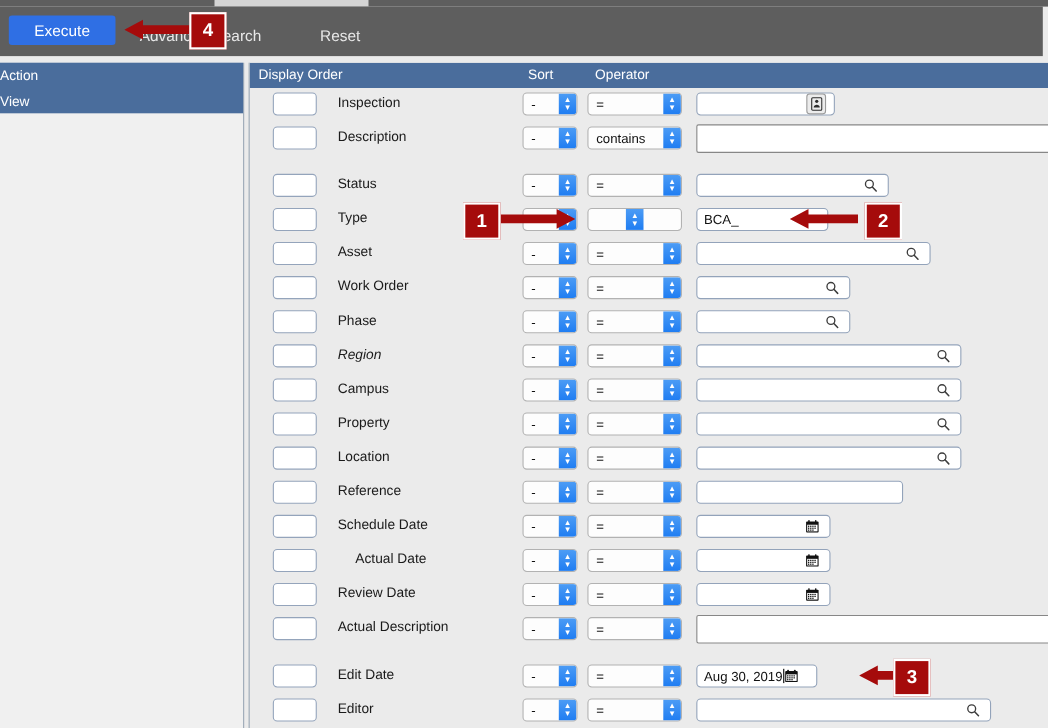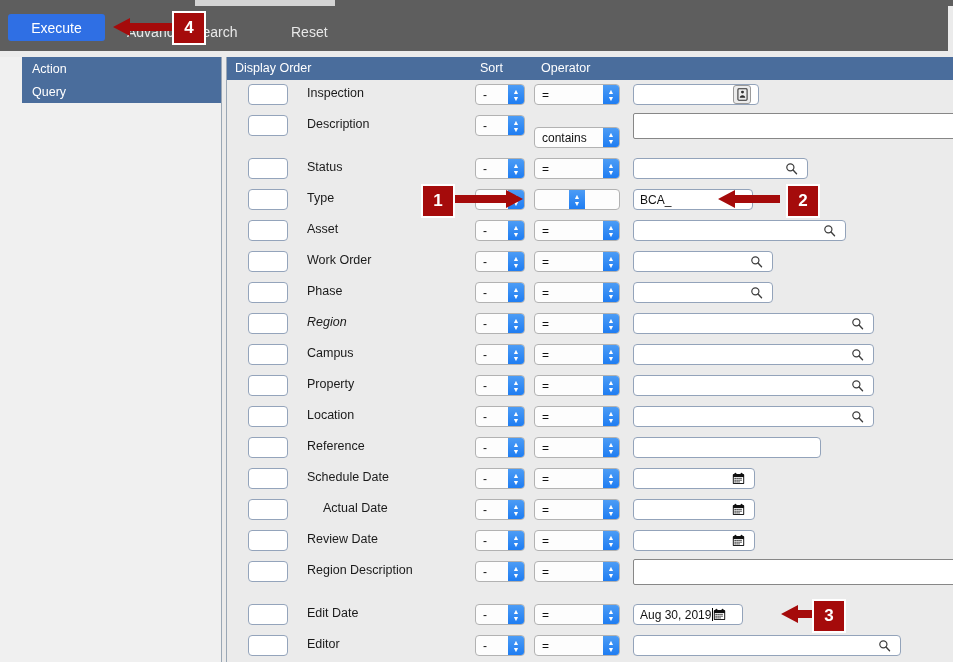--- a/index.html
+++ b/index.html
@@ -48,21 +48,21 @@
   
   .leftpane {
     position: absolute; left: 0px; top: 57px; width: 222px; height: 605px;
     background: #f0f0f0;
     border-right: 1px solid #9aa7b5;
     box-sizing: border-box;
   }
   .pane-head {
     height: 23px; background: #4a6d9c; color: #ffffff;
     font-size: 12.5px; display: flex; align-items: center;
-    padding-left: 10px; box-sizing: border-box; margin-left: 22px;
+    padding-left: 0; box-sizing: border-box;
   }
   .pane-body { background: #f0f0f0; }
   .pane-link {
     font-size: 12.5px; color: #1a3d7c; text-decoration: underline;
     padding: 9px 0 10px 12px; cursor: pointer; display: block;
   }
 
   
   .rightpane {
     position: absolute; left: 226px; top: 57px; width: 727px; height: 605px;
@@ -175,21 +175,21 @@
   </div>
 
   <div class="toolbar">
     <button class="btn-execute">Execute</button>
     <div class="toolbar-link adv">Advanced Search</div>
     <div class="toolbar-link reset">Reset</div>
   </div>
 
   <div class="leftpane">
     <div class="pane-head">Action</div>
-    <div class="pane-head">Query</div>
+    <div class="pane-head">View</div>
   </div>
 
   <div class="rightpane">
     <div class="grid-head">
       <span class="gh-display">Display Order</span>
       <span class="gh-sort">Sort</span>
       <span class="gh-operator">Operator</span>
     </div>
     <div class="rows" id="rows">
         <div class="row">
@@ -216,21 +216,21 @@
             </span>
           </div>
         </div>
         <div class="row">
           <div class="order-box" style="top: 4px;"></div>
           <div class="field-label" style="top: 6px;">Description</div>
           <div class="sel sel-sort" style="top: 4px;">
             <span class="txt">-</span>
             <span class="stepper">▲<br>▼</span>
           </div>
-          <div class="sel sel-op" style="top: 16px;">
+          <div class="sel sel-op" style="top: 4px;">
             <span class="txt">contains</span>
             <span class="stepper">▲<br>▼</span>
           </div>
           <div class="val textarea" style="top: 2px; left: 406px; width: 340px;">
             <span class="v-text"></span>
           </div>
         </div>
         <div class="row gap">
           <div class="order-box" style="top: 16px;"></div>
           <div class="field-label" style="top: 18px;">Status</div>
@@ -532,21 +532,21 @@
                   <rect x="7.9" y="11.5" width="1.5" height="1.4"></rect>
                 </g>
                 <rect x="3.4" y="1" width="1.6" height="2.6" rx="0.6" fill="#111"></rect>
                 <rect x="11" y="1" width="1.6" height="2.6" rx="0.6" fill="#111"></rect>
               </svg>
             </span>
           </div>
         </div>
         <div class="row">
           <div class="order-box" style="top: 4px;"></div>
-          <div class="field-label" style="top: 6px;">Region Description</div>
+          <div class="field-label" style="top: 6px;">Actual Description</div>
           <div class="sel sel-sort" style="top: 4px;">
             <span class="txt">-</span>
             <span class="stepper">▲<br>▼</span>
           </div>
           <div class="sel sel-op" style="top: 4px;">
             <span class="txt">=</span>
             <span class="stepper">▲<br>▼</span>
           </div>
           <div class="val textarea" style="top: 2px; left: 406px; width: 340px;">
             <span class="v-text"></span>

